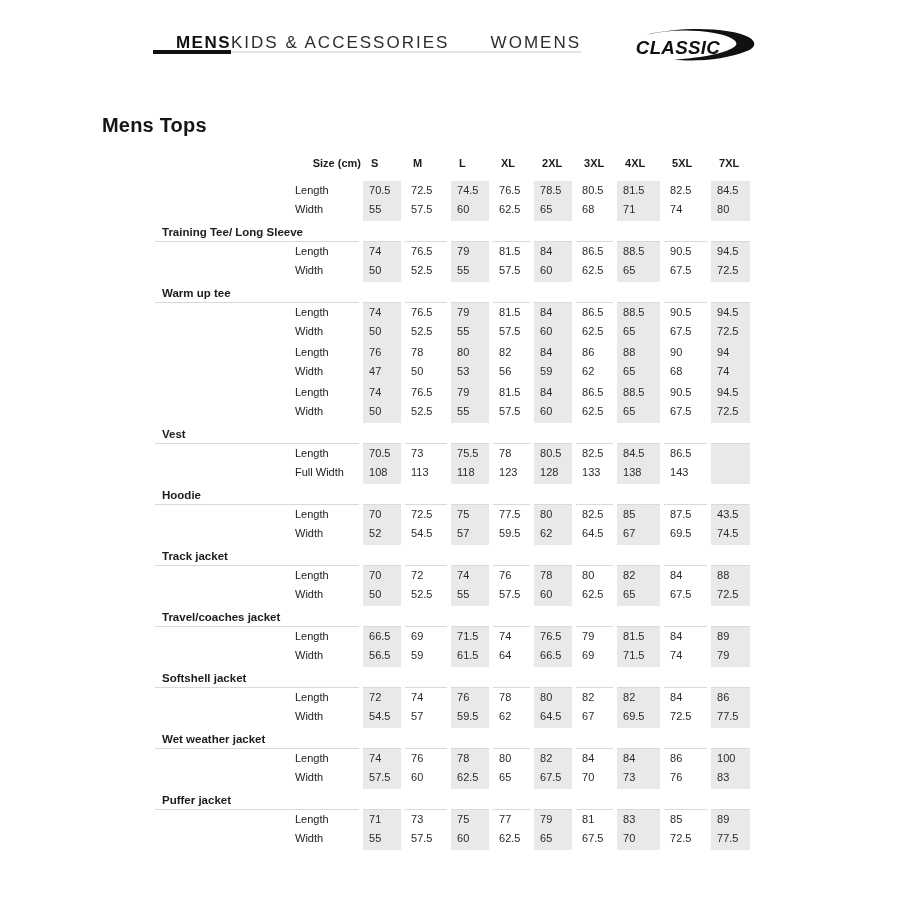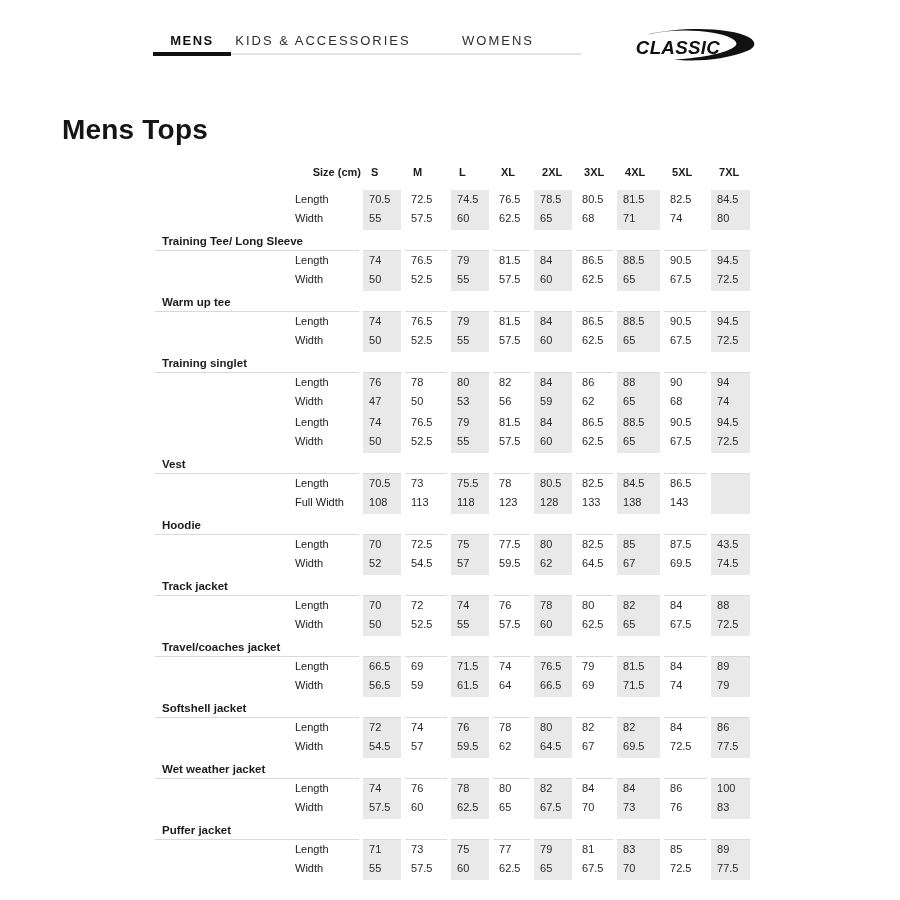--- a/index.html
+++ b/index.html
@@ -11,39 +11,39 @@
     color: #222;
     overflow: hidden;
   }
   
   .header { position: relative; height: 78px; }
   .tabs {
     position: absolute; left: 153px; top: 33px; width: 428px;
     display: flex; align-items: flex-end;
   }
   .tab {
-    font-size: 13px; letter-spacing: 2px; color: #2d2d2d;
-    text-align: center; padding-bottom: 8px; cursor: pointer;
+    font-size: 17px; letter-spacing: 2px; color: #2d2d2d;
+    text-align: right; padding-bottom: 1px; cursor: pointer;
     white-space: nowrap;
   }
   .tab-mens  { width: 78px;  font-weight: 700; letter-spacing: 1.5px; color: #111; }
   .tab-womens{ width: 166px; }
   .tab-kids  { width: 184px; }
   .tab-underline-active {
     position: absolute; left: 0; bottom: 0; width: 78px; height: 4px; background: #111;
   }
   .tab-underline-rest {
     position: absolute; left: 78px; right: 0; bottom: 1px; height: 2px; background: #e4e4e4;
   }
   .logo { position: absolute; left: 633px; top: 22px; width: 122px; height: 46px; }
   .logo svg { width: 100%; height: 100%; }
   
   h1.page-title {
-    margin: 36px 0 0 62px;
-    font-size: 28px; font-weight: 700; color: #151515; letter-spacing: 0.2px;
+    margin: 36px 0 0 102px;
+    font-size: 20px; font-weight: 700; color: #151515; letter-spacing: 0.2px;
   }
   
   table.chart {
     margin: 16px 0 0 155px;
     width: 597px;
     border-collapse: collapse;
     table-layout: fixed;
     font-size: 11px;
     color: #2b2b2b;
   }
@@ -198,23 +198,20 @@
         <td class="val shade">50</td>
         <td class="val">52.5</td>
         <td class="val shade">55</td>
         <td class="val">57.5</td>
         <td class="val shade">60</td>
         <td class="val">62.5</td>
         <td class="val shade">65</td>
         <td class="val">67.5</td>
         <td class="val shade">72.5</td>
       </tr>
-      <tr class="cat">
-        <td colspan="11">Training singlet</td>
-      </tr>
       <tr class="data">
         <td></td>
         <td class="lbl">Length</td>
         <td class="val shade">76</td>
         <td class="val">78</td>
         <td class="val shade">80</td>
         <td class="val">82</td>
         <td class="val shade">84</td>
         <td class="val">86</td>
         <td class="val shade">88</td>

